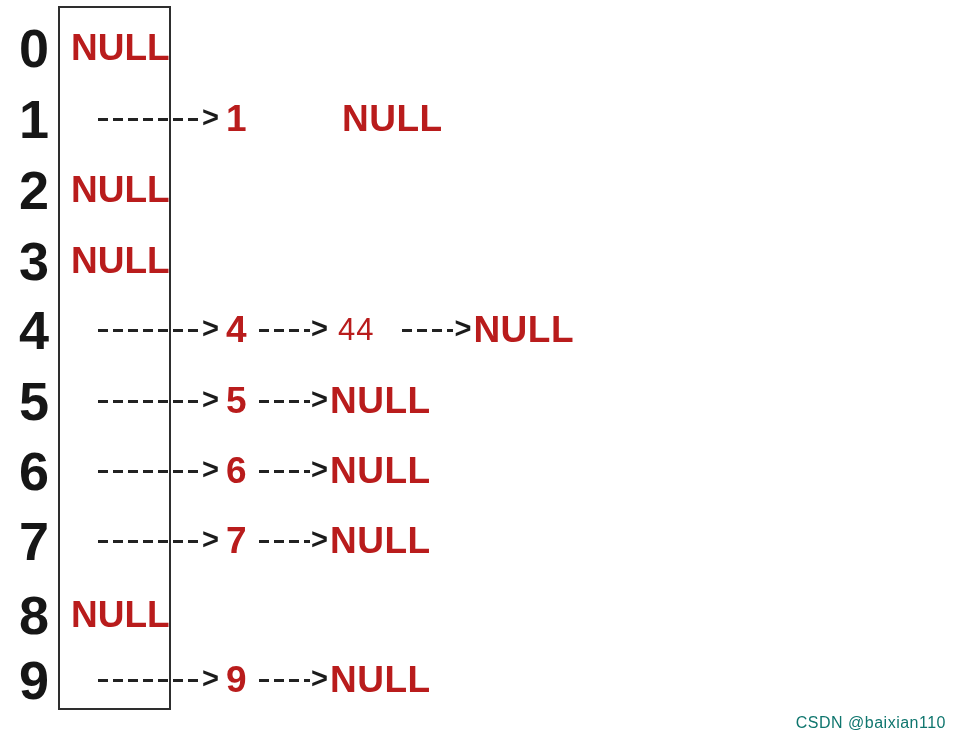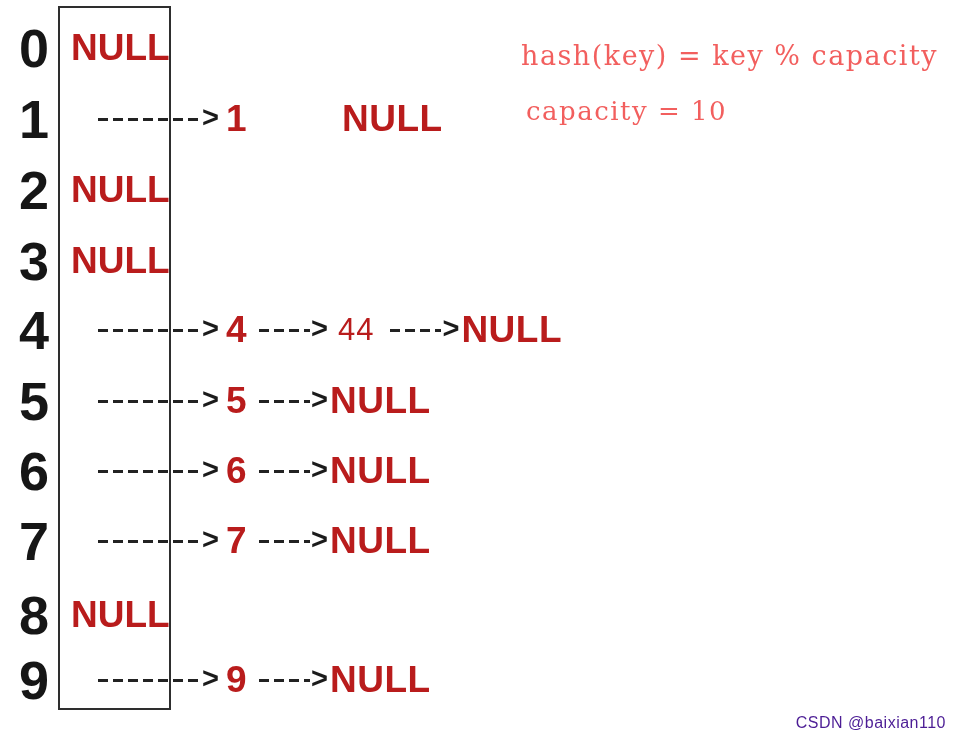--- a/index.html
+++ b/index.html
@@ -50,21 +50,21 @@
     color: #b91c1c;
     letter-spacing: 0.5px;
   }
   .val.inbox { margin-left: 13px; letter-spacing: 0px; }
   .val.after-long { margin-left: 7px; }
   .val.after-short { margin-left: 2px; }
   .val.small {
     font-size: 31px;
     font-weight: 400;
     margin-left: 10px;
-    margin-right: 4px;
+    margin-right: 16px;
     letter-spacing: 1px;
   }
 
   .spacer { display: inline-block; width: 95px; }
 
   .arrow {
     display: inline-flex;
     align-items: center;
   }
   .arrow .dash {
@@ -99,21 +99,21 @@
     font-size: 26px;
     letter-spacing: 1.5px;
     margin-top: 25px;
     margin-left: 5px;
   }
 
   .watermark {
     position: absolute;
     right: 13px; bottom: 8px;
     font-size: 16px;
-    color: #4c1d95;
+    color: #0f766e;
     letter-spacing: 0.5px;
   }
 </style>
 </head>
 <body>
 
 <div class="stage">
   <div class="bucket-box"></div>
 
   <div id="rows">
@@ -208,19 +208,15 @@
         </span>
         <span class="val after-long">9</span>
         <span class="arrow short">
           <span class="dash"></span>
           <span class="head">&gt;</span>
         </span>
         <span class="val after-short">NULL</span>
       </div>
     </div>
 
-  <div class="note">
-    <div class="note-line1">hash(key) = key % capacity</div>
-    <div class="note-line2">capacity = 10</div>
-  </div>
 
   <div class="watermark">CSDN @baixian110</div>
 </div>
 
 </body></html>

